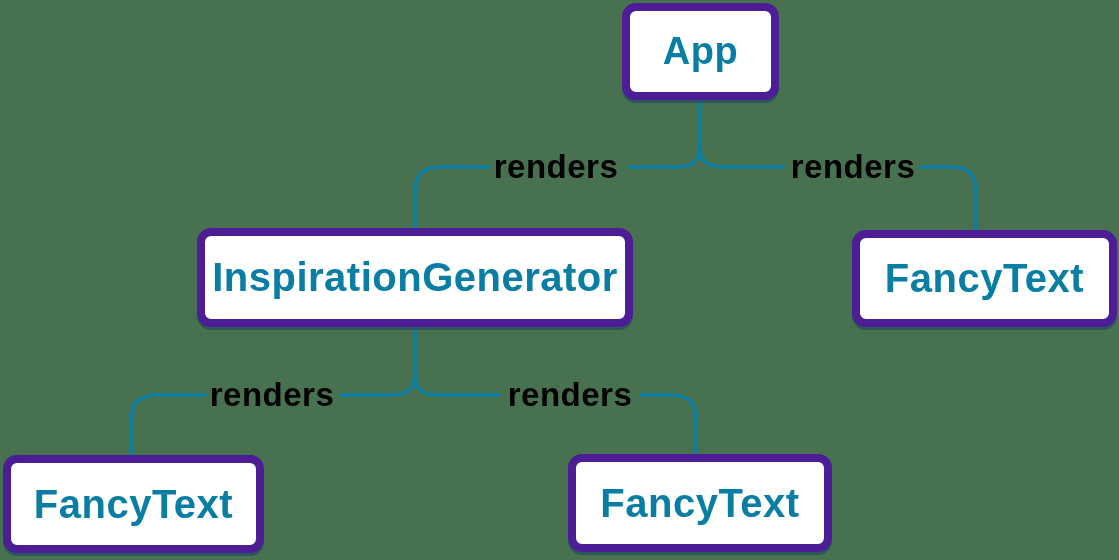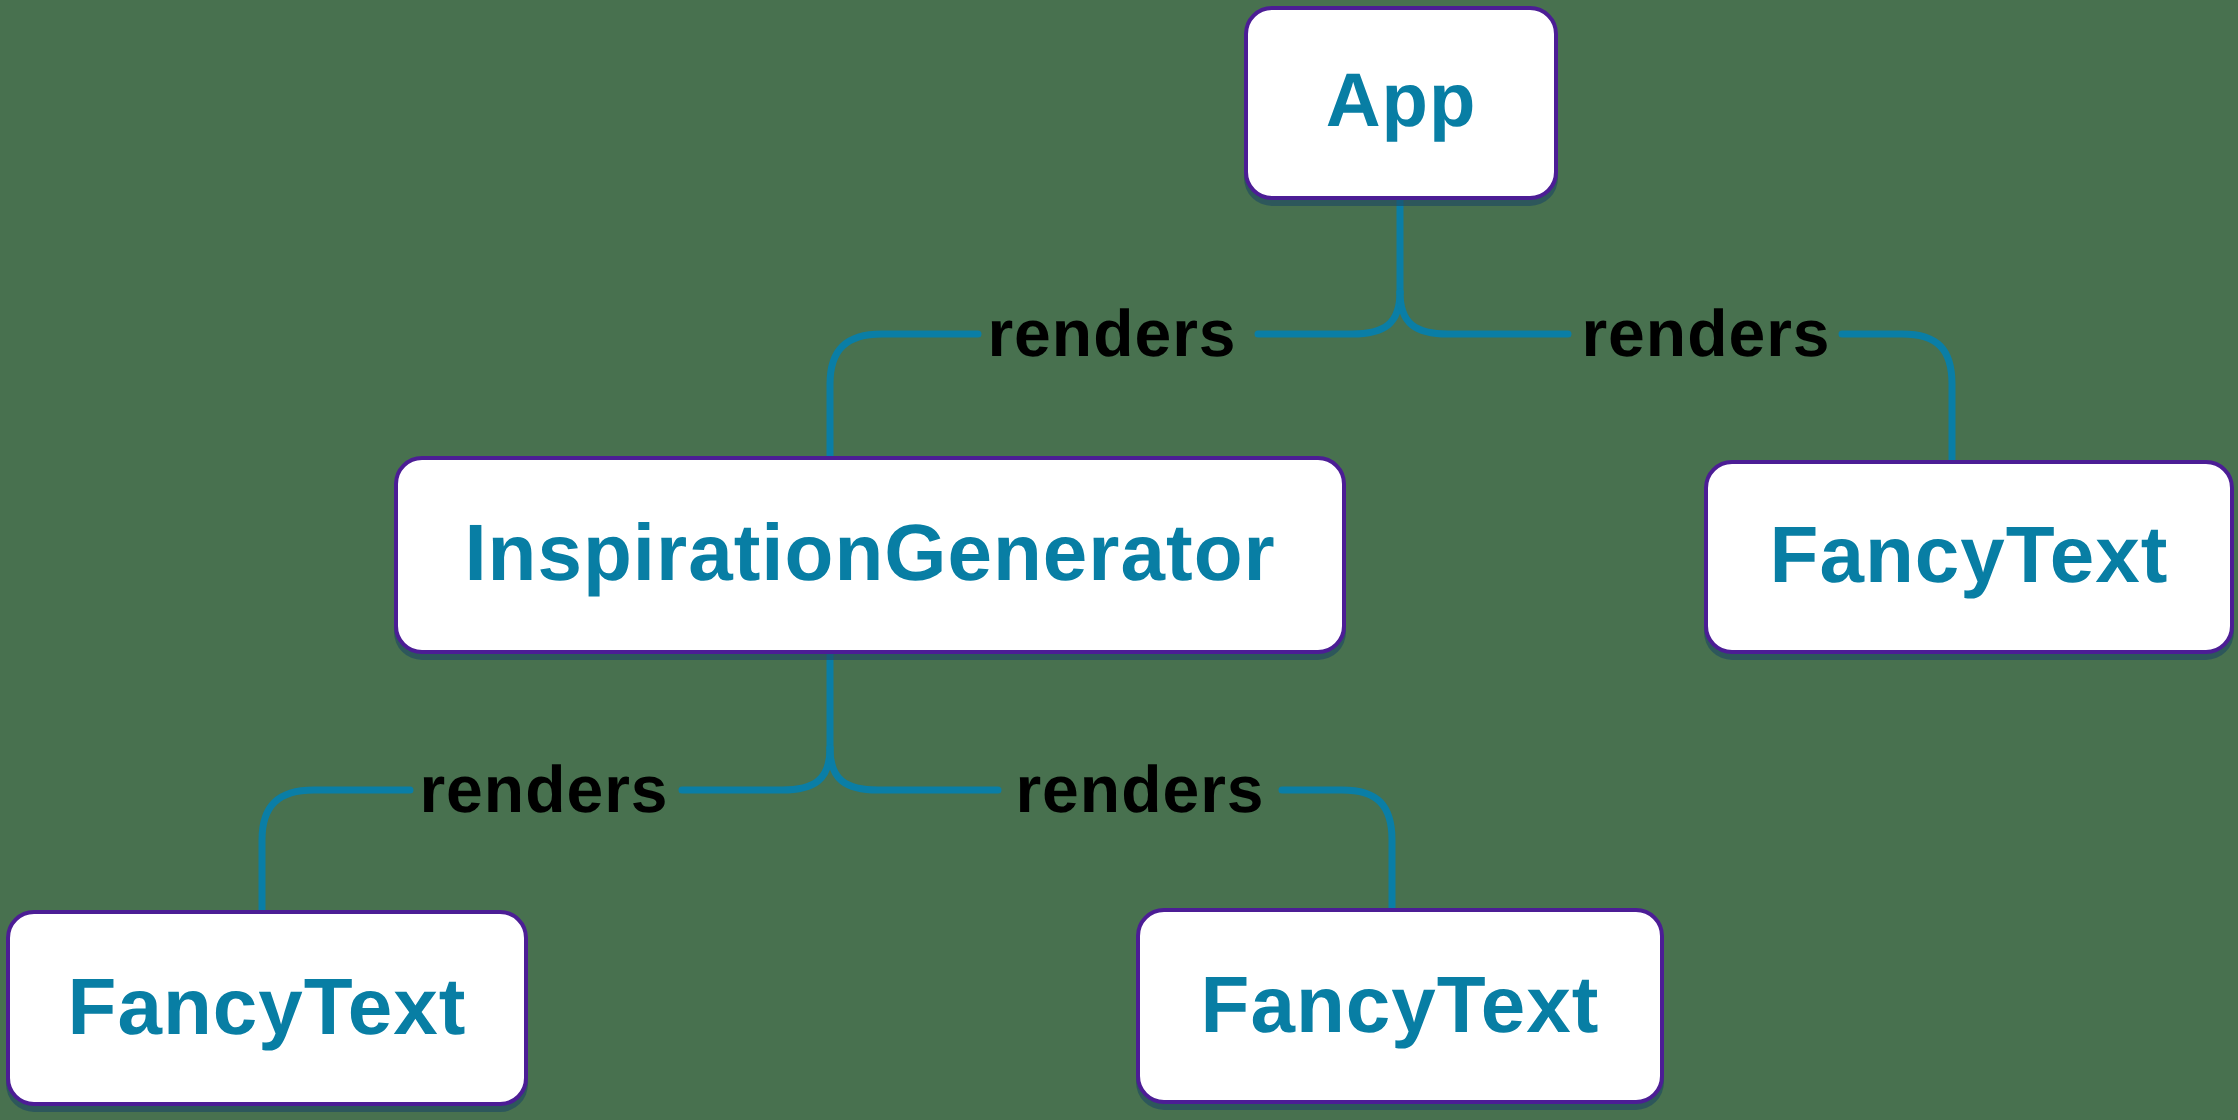--- a/index.html
+++ b/index.html
@@ -19,34 +19,34 @@
   .edges-layer path {
     fill: none;
     stroke: #0a7ea6;
     stroke-width: 3.5;
     stroke-linecap: round;
   }
   .node {
     position: absolute;
     box-sizing: border-box;
     background: #ffffff;
-    border: 2px solid #4c1d95;
+    border: 8px solid #4c1d95;
     border-radius: 14px;
     box-shadow: 0 3px 0 rgba(30, 74, 99, 0.65);
     display: flex;
     align-items: center;
     justify-content: center;
     color: #087ea4;
     font-size: 40px;
     font-weight: 600;
     letter-spacing: 0.5px;
     white-space: nowrap;
   }
   .node-app                 { left: 622px; top: 3px;   width: 157px; height: 97px; font-size: 38px; }
-  .node-inspiration         { left: 197px; top: 228px; width: 476px; height: 99px; }
+  .node-inspiration         { left: 197px; top: 228px; width: 436px; height: 99px; }
   .node-fancytext-top       { left: 852px; top: 230px; width: 265px; height: 97px; }
   .node-fancytext-bottom    { left: 3px;   top: 455px; width: 261px; height: 98px; }
   .node-copyright           { left: 568px; top: 454px; width: 264px; height: 98px; }
   .edge-label {
     position: absolute;
     transform: translate(-50%, -50%);
     color: #000000;
     font-size: 33px;
     font-weight: 600;
     letter-spacing: 0.5px;

